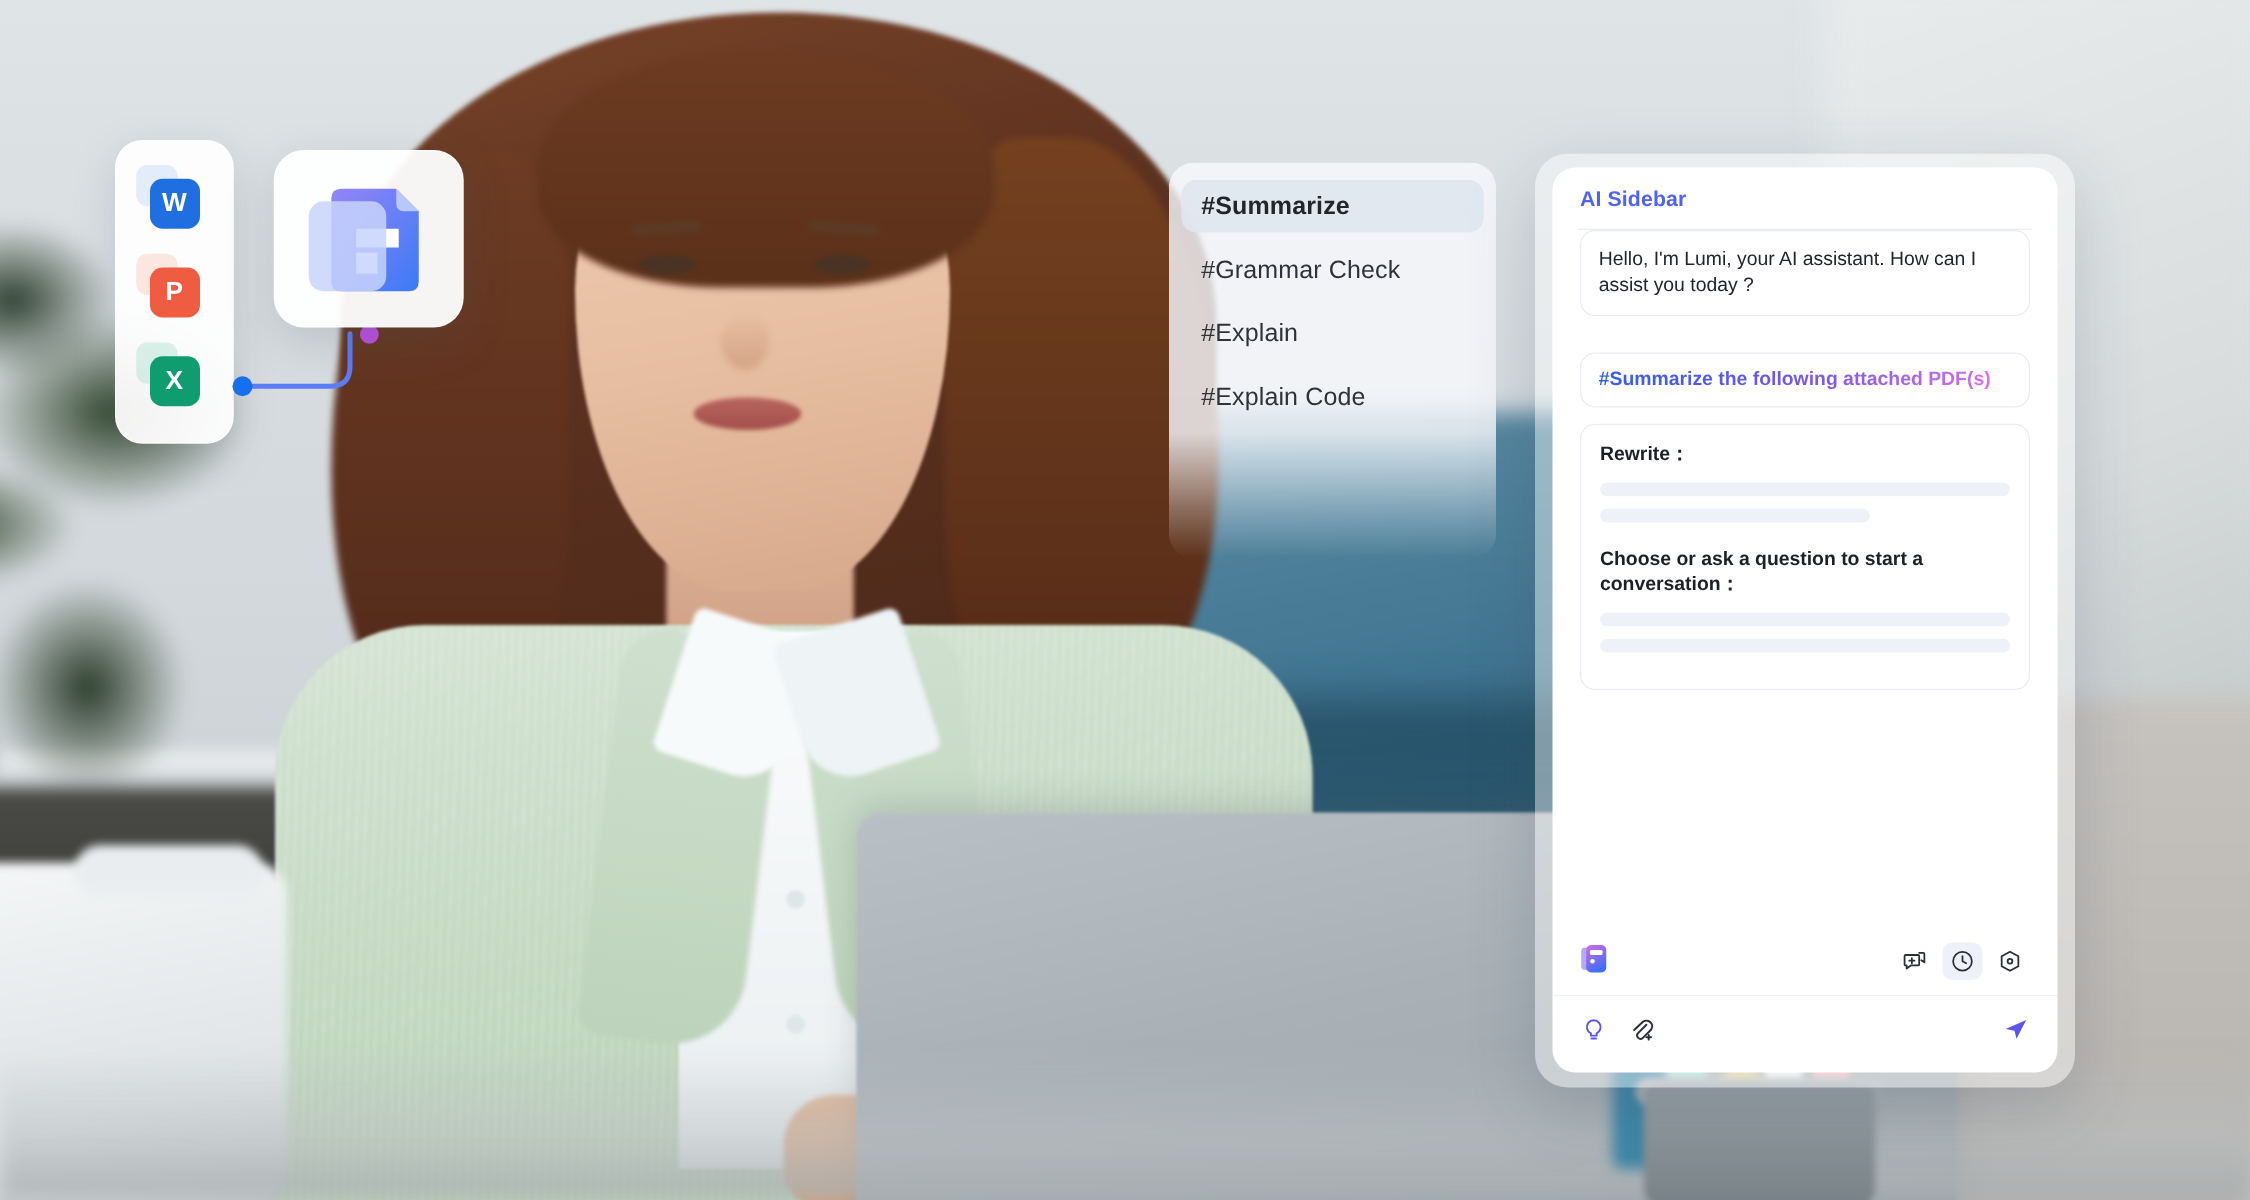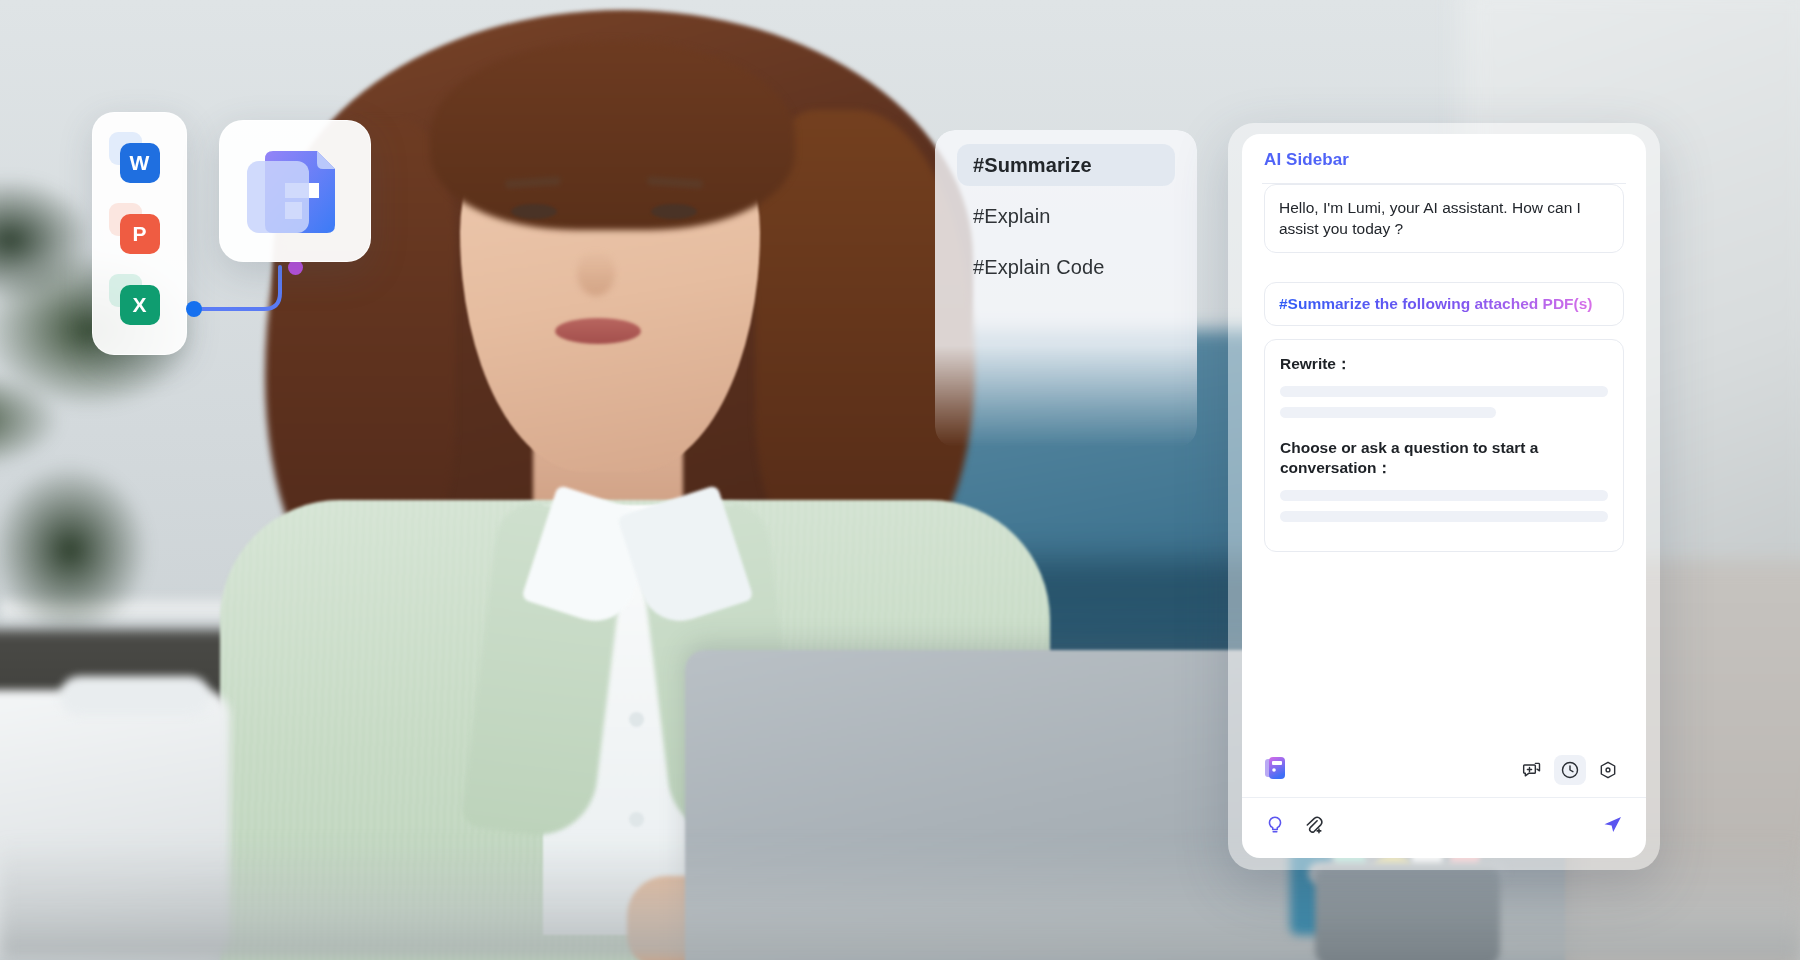--- a/index.html
+++ b/index.html
@@ -294,21 +294,21 @@
   .dot { position: absolute; border-radius: 50%; }
   .dot.blue   { left: 6px;  top: 46px; width: 16px; height: 16px; background: #1570ef; }
   .dot.purple { left: 108px; top: 5px; width: 15px; height: 15px; background: #b94fe0; }
 
   
   .prompts {
     position: absolute; left: 935px; top: 130px; width: 262px; height: 317px;
     background: rgba(246,248,251,.82);
     border-radius: 20px;
     box-shadow: 0 14px 40px rgba(60,75,95,.14);
-    padding: 14px 22px;
+    padding: 14px 10px;
     -webkit-mask-image: linear-gradient(180deg,#000 0%, #000 68%, rgba(0,0,0,.35) 88%, rgba(0,0,0,0) 100%);
             mask-image: linear-gradient(180deg,#000 0%, #000 68%, rgba(0,0,0,.35) 88%, rgba(0,0,0,0) 100%);
   }
   .prompt-item {
     height: 42px; display: flex; align-items: center;
     padding: 0 16px; margin-bottom: 9px;
     border-radius: 12px;
     font-size: 20px; color: #2f3337; letter-spacing: .1px;
   }
   .prompt-item.active {
@@ -489,20 +489,23 @@
         <path d="M70 8 L88 26 H76 Q70 26 70 20 Z" fill="#b9c8fb"></path>
         <rect x="38" y="40" width="34" height="15" fill="#fff"></rect>
         <rect x="38" y="59" width="17" height="17" fill="#fff"></rect>
       </svg>
     </div>
   </div>
 
   <div class="prompts">
     <div class="prompt-item active">
       <span>#Summarize</span>
+    </div>
+    <div class="prompt-item">
+      <span>#Grammar Check</span>
     </div>
     <div class="prompt-item">
       <span>#Explain</span>
     </div>
     <div class="prompt-item">
       <span>#Explain Code</span>
     </div>
   </div>
 
   <div class="sidebar-frame"></div>

